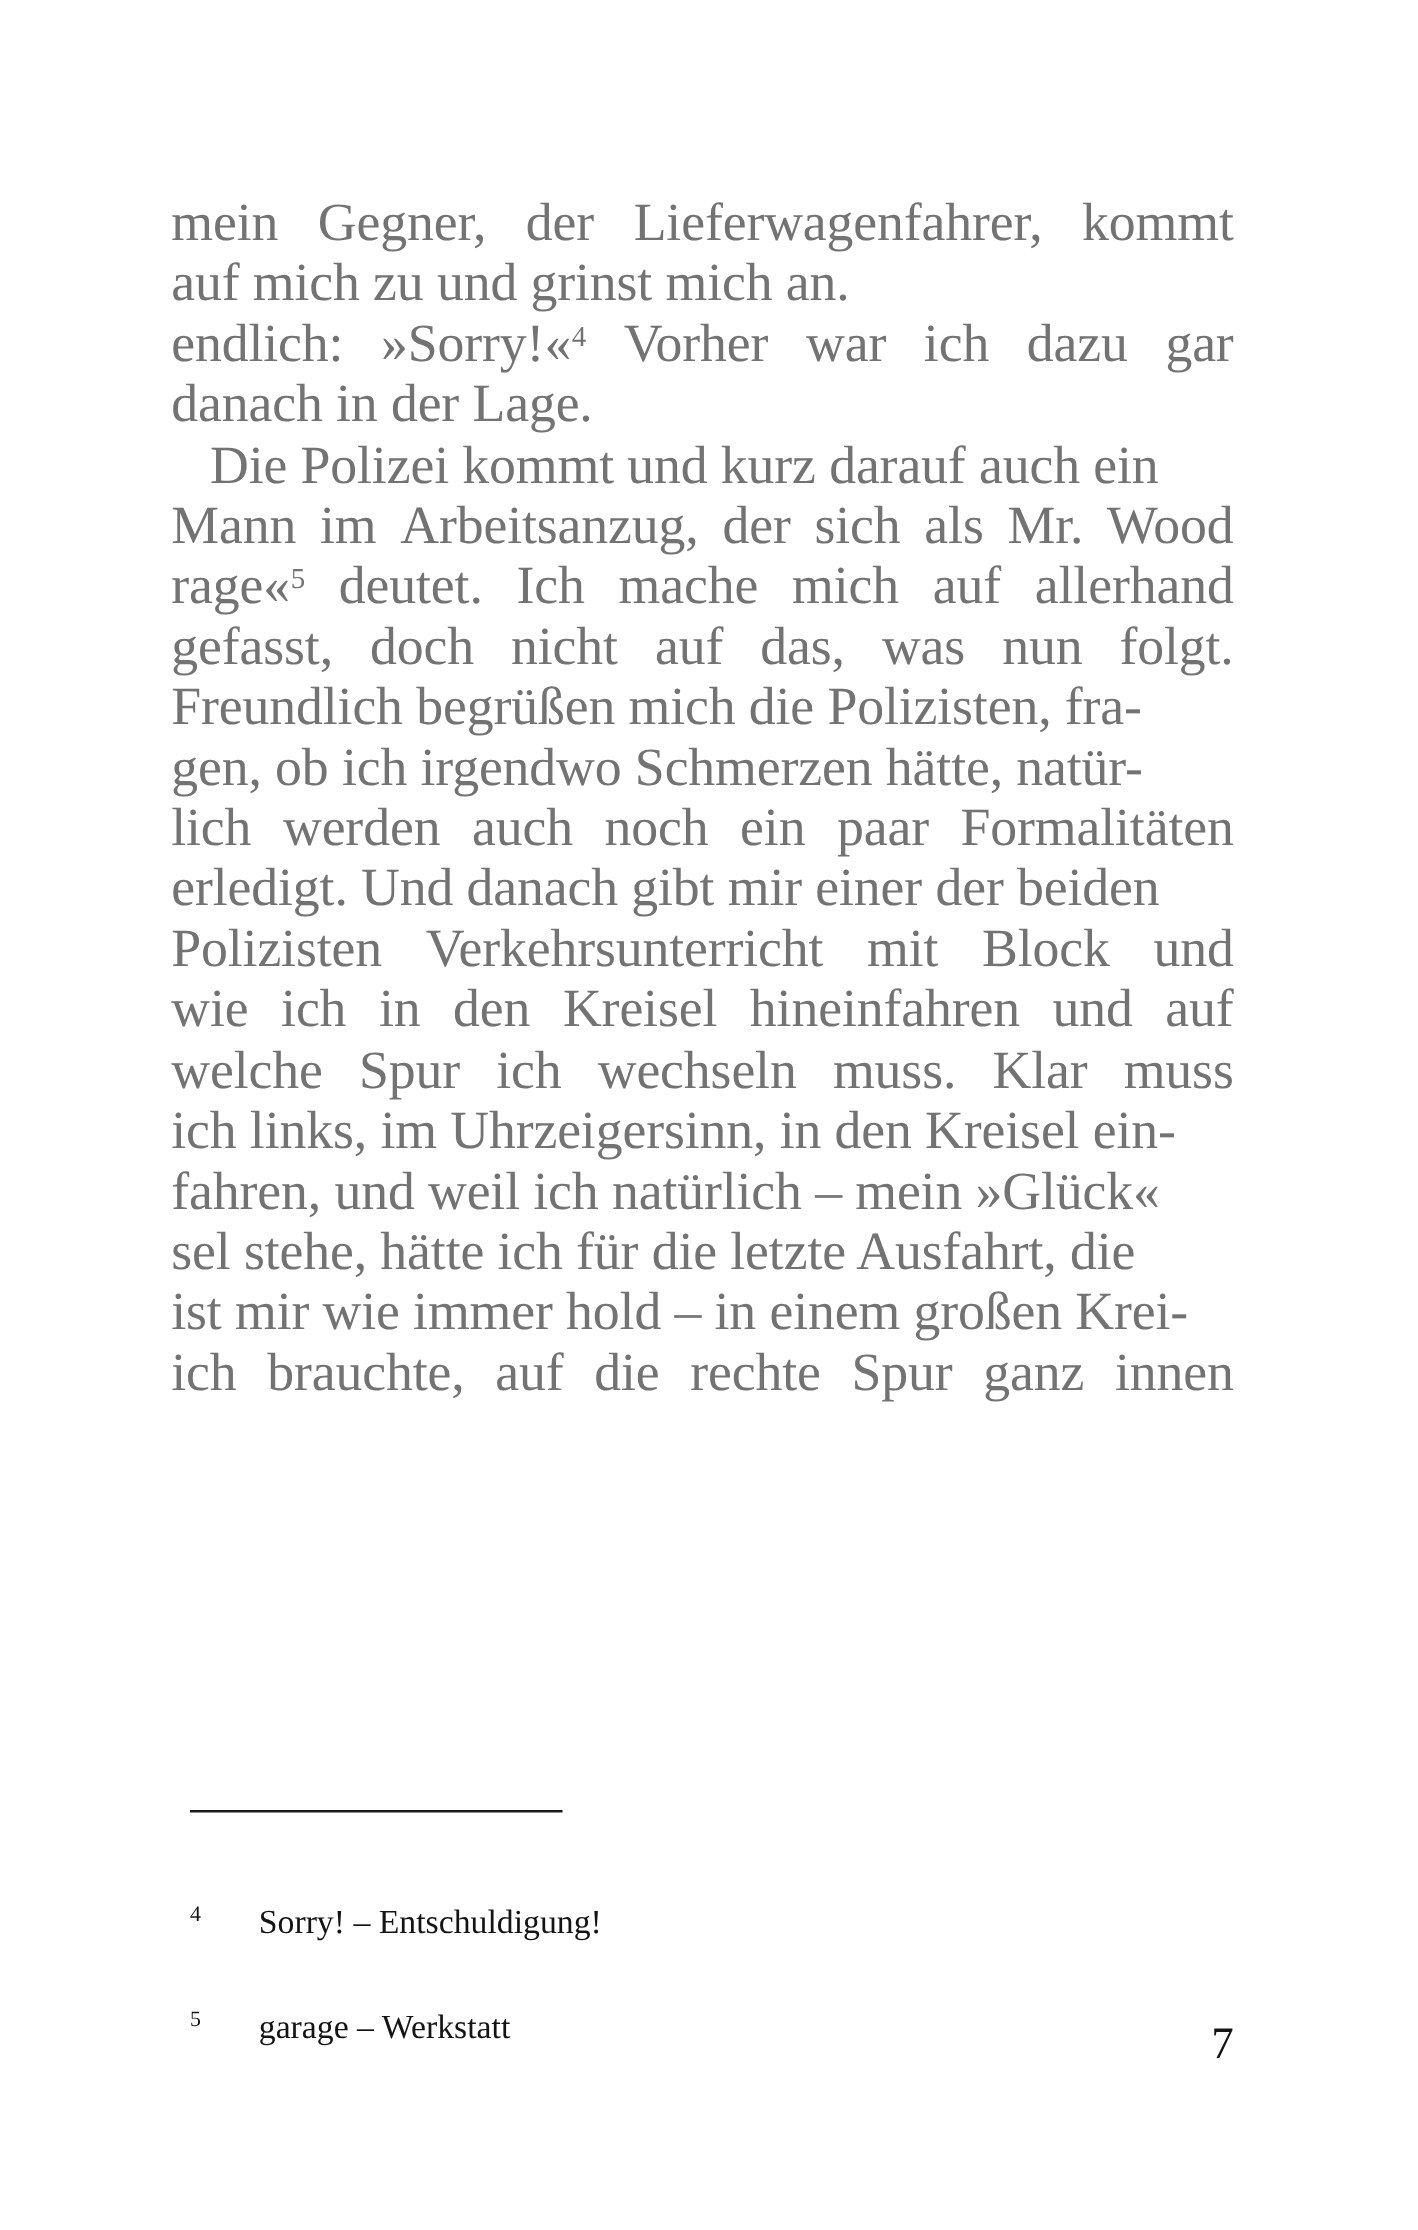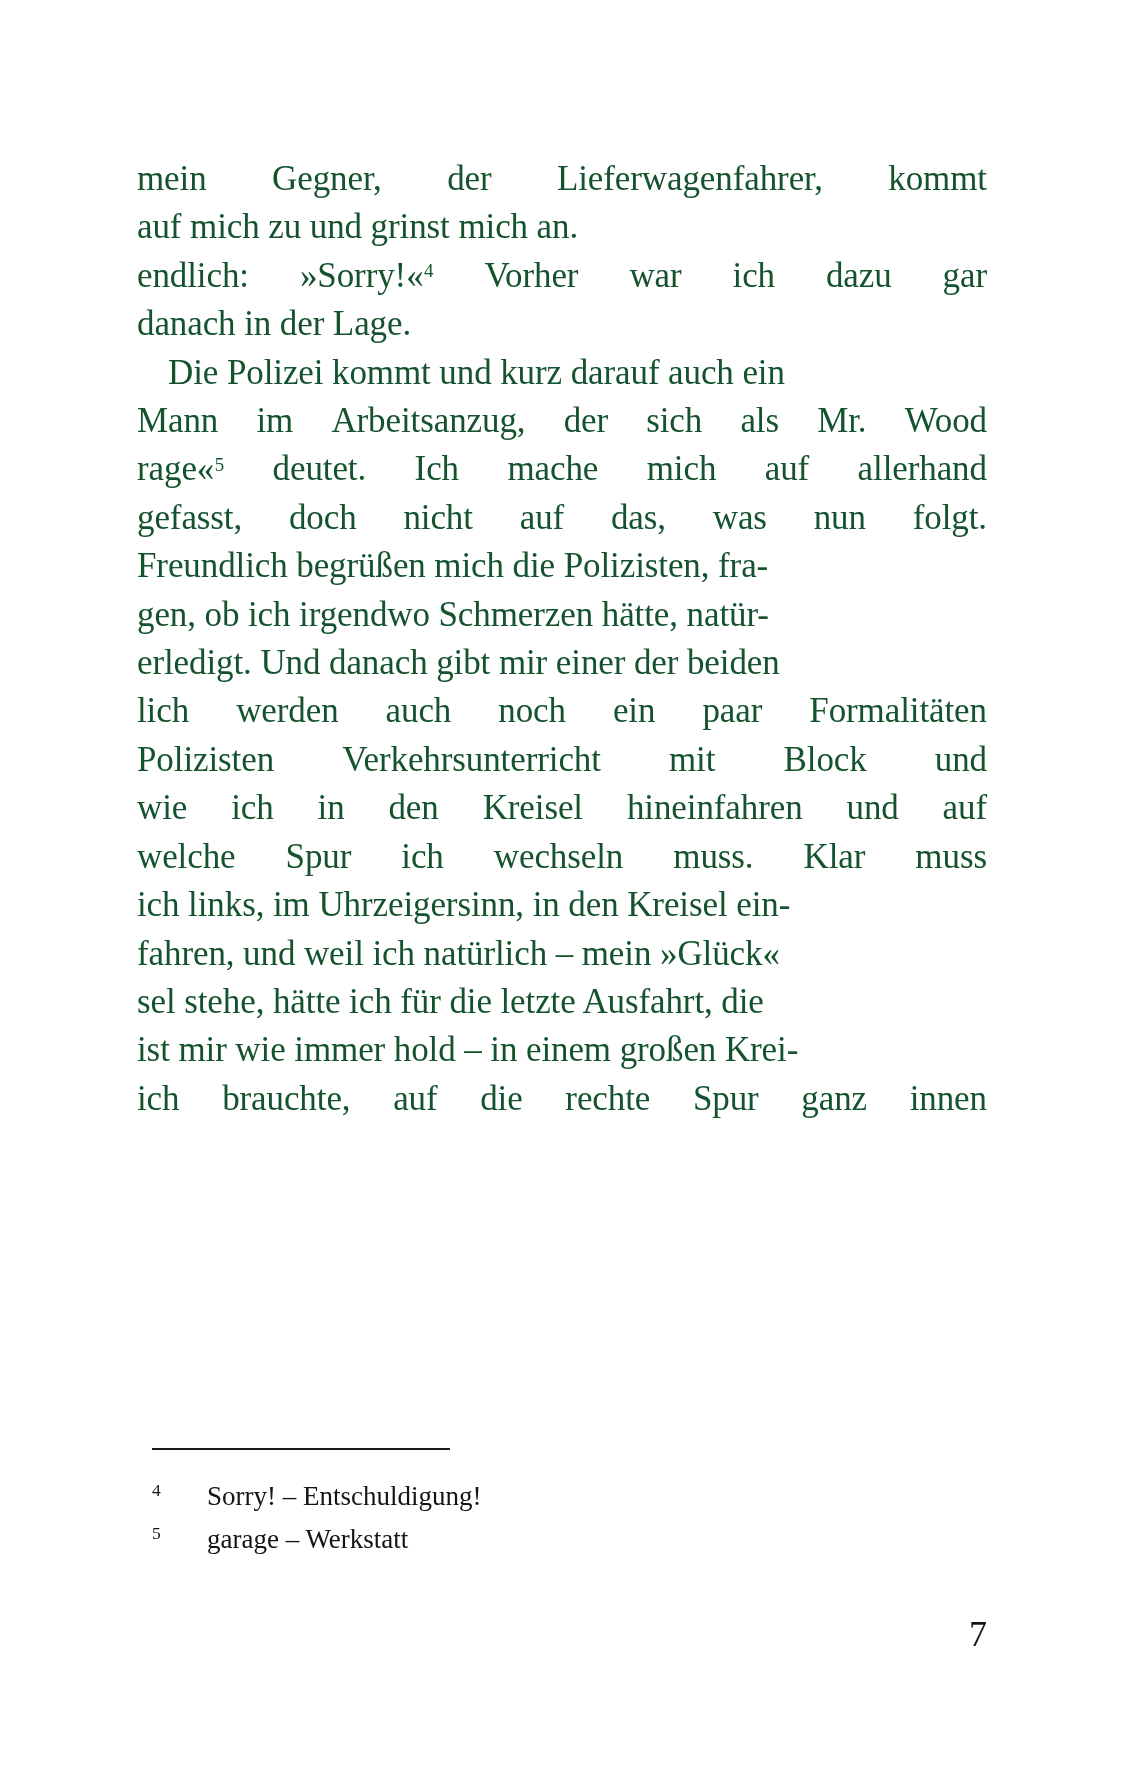--- a/index.html
+++ b/index.html
@@ -28,23 +28,23 @@
   .text-block {
     position: absolute;
     left: 137px;
     top: 155px;
     width: 850px;
   }
 
   
   .para {
     margin: 0;
-    font-size: 35px;
+    font-size: 43px;
     line-height: 48.4px;
-    color: #14532d;
+    color: #737373;
     letter-spacing: -0.1px;
   }
 
   
   .line {
     display: block;
     white-space: nowrap;
     position: relative;
   }
 
@@ -105,20 +105,21 @@
   }
   .fn-num {
     width: 55px;
     flex: 0 0 55px;
     font-size: 17.5px;
     position: relative;
     top: -9px;
   }
   .fn-text {
     flex: 1 1 auto;
+    margin-top: 41px;
   }
 
   
   .folio {
     position: absolute;
     left: 0;
     top: 1612px;
     width: 987px;
     text-align: right;
     font-size: 36px;
@@ -191,32 +192,32 @@
           <span class="w">das,</span>
           <span class="w">was</span>
           <span class="w">nun</span>
           <span class="w">folgt.</span>
       </span>
 
       <span class="line flush">Freundlich begrüßen mich die Polizisten, fra-</span>
 
       <span class="line flush">gen, ob ich irgendwo Schmerzen hätte, natür-</span>
 
-      <span class="line flush">erledigt. Und danach gibt mir einer der beiden</span>
-
       <span class="line just">
         <span class="w">lich</span>
           <span class="w">werden</span>
           <span class="w">auch</span>
           <span class="w">noch</span>
           <span class="w">ein</span>
           <span class="w">paar</span>
           <span class="w">Formalitäten</span>
       </span>
 
+      <span class="line flush">erledigt. Und danach gibt mir einer der beiden</span>
+
       <span class="line just">
         <span class="w">Polizisten</span>
           <span class="w">Verkehrsunterricht</span>
           <span class="w">mit</span>
           <span class="w">Block</span>
           <span class="w">und</span>
       </span>
 
 
       <span class="line just">

